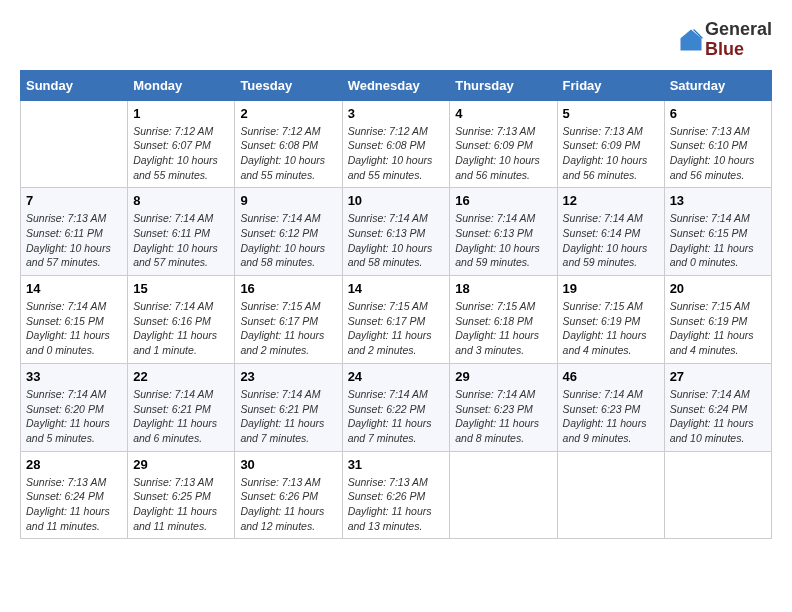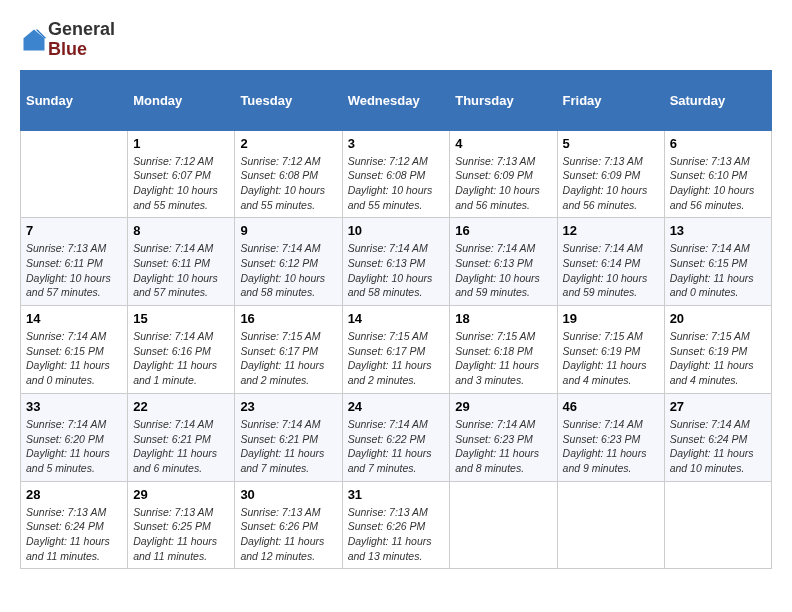--- a/index.html
+++ b/index.html
@@ -5,21 +5,21 @@
     * { margin: 0; padding: 0; box-sizing: border-box; }
     body {
       font-family: Arial, sans-serif;
       background: #fff;
       width: 792px;
       min-height: 612px;
       padding: 20px;
     }
     .header-area {
       display: flex;
-      justify-content: space-between;
+      justify-content: flex-end;
       align-items: flex-start;
       margin-bottom: 10px;
     }
     .logo-text-general {
       font-size: 18px;
       font-weight: bold;
       color: #333;
       line-height: 1.1;
     }
     .logo-text-blue {
@@ -46,21 +46,21 @@
       margin-top: 4px;
     }
     table {
       width: 100%;
       border-collapse: collapse;
       font-size: 11px;
     }
     thead tr th {
       background-color: #3a72b8;
       color: #fff;
-      padding: 22px 5px;
+      padding: 7px 5px;
       text-align: left;
       font-size: 13px;
       font-weight: bold;
       border: 1px solid #3a72b8;
     }
     tbody tr td {
       border: 1px solid #ccc;
       vertical-align: top;
       padding: 5px 5px;
       min-height: 80px;

